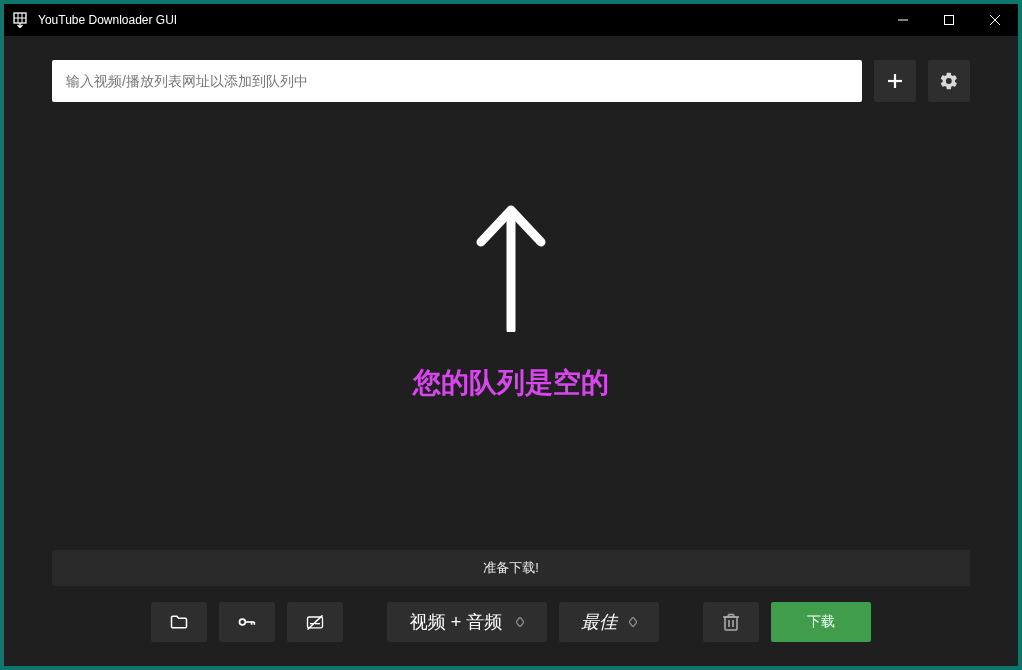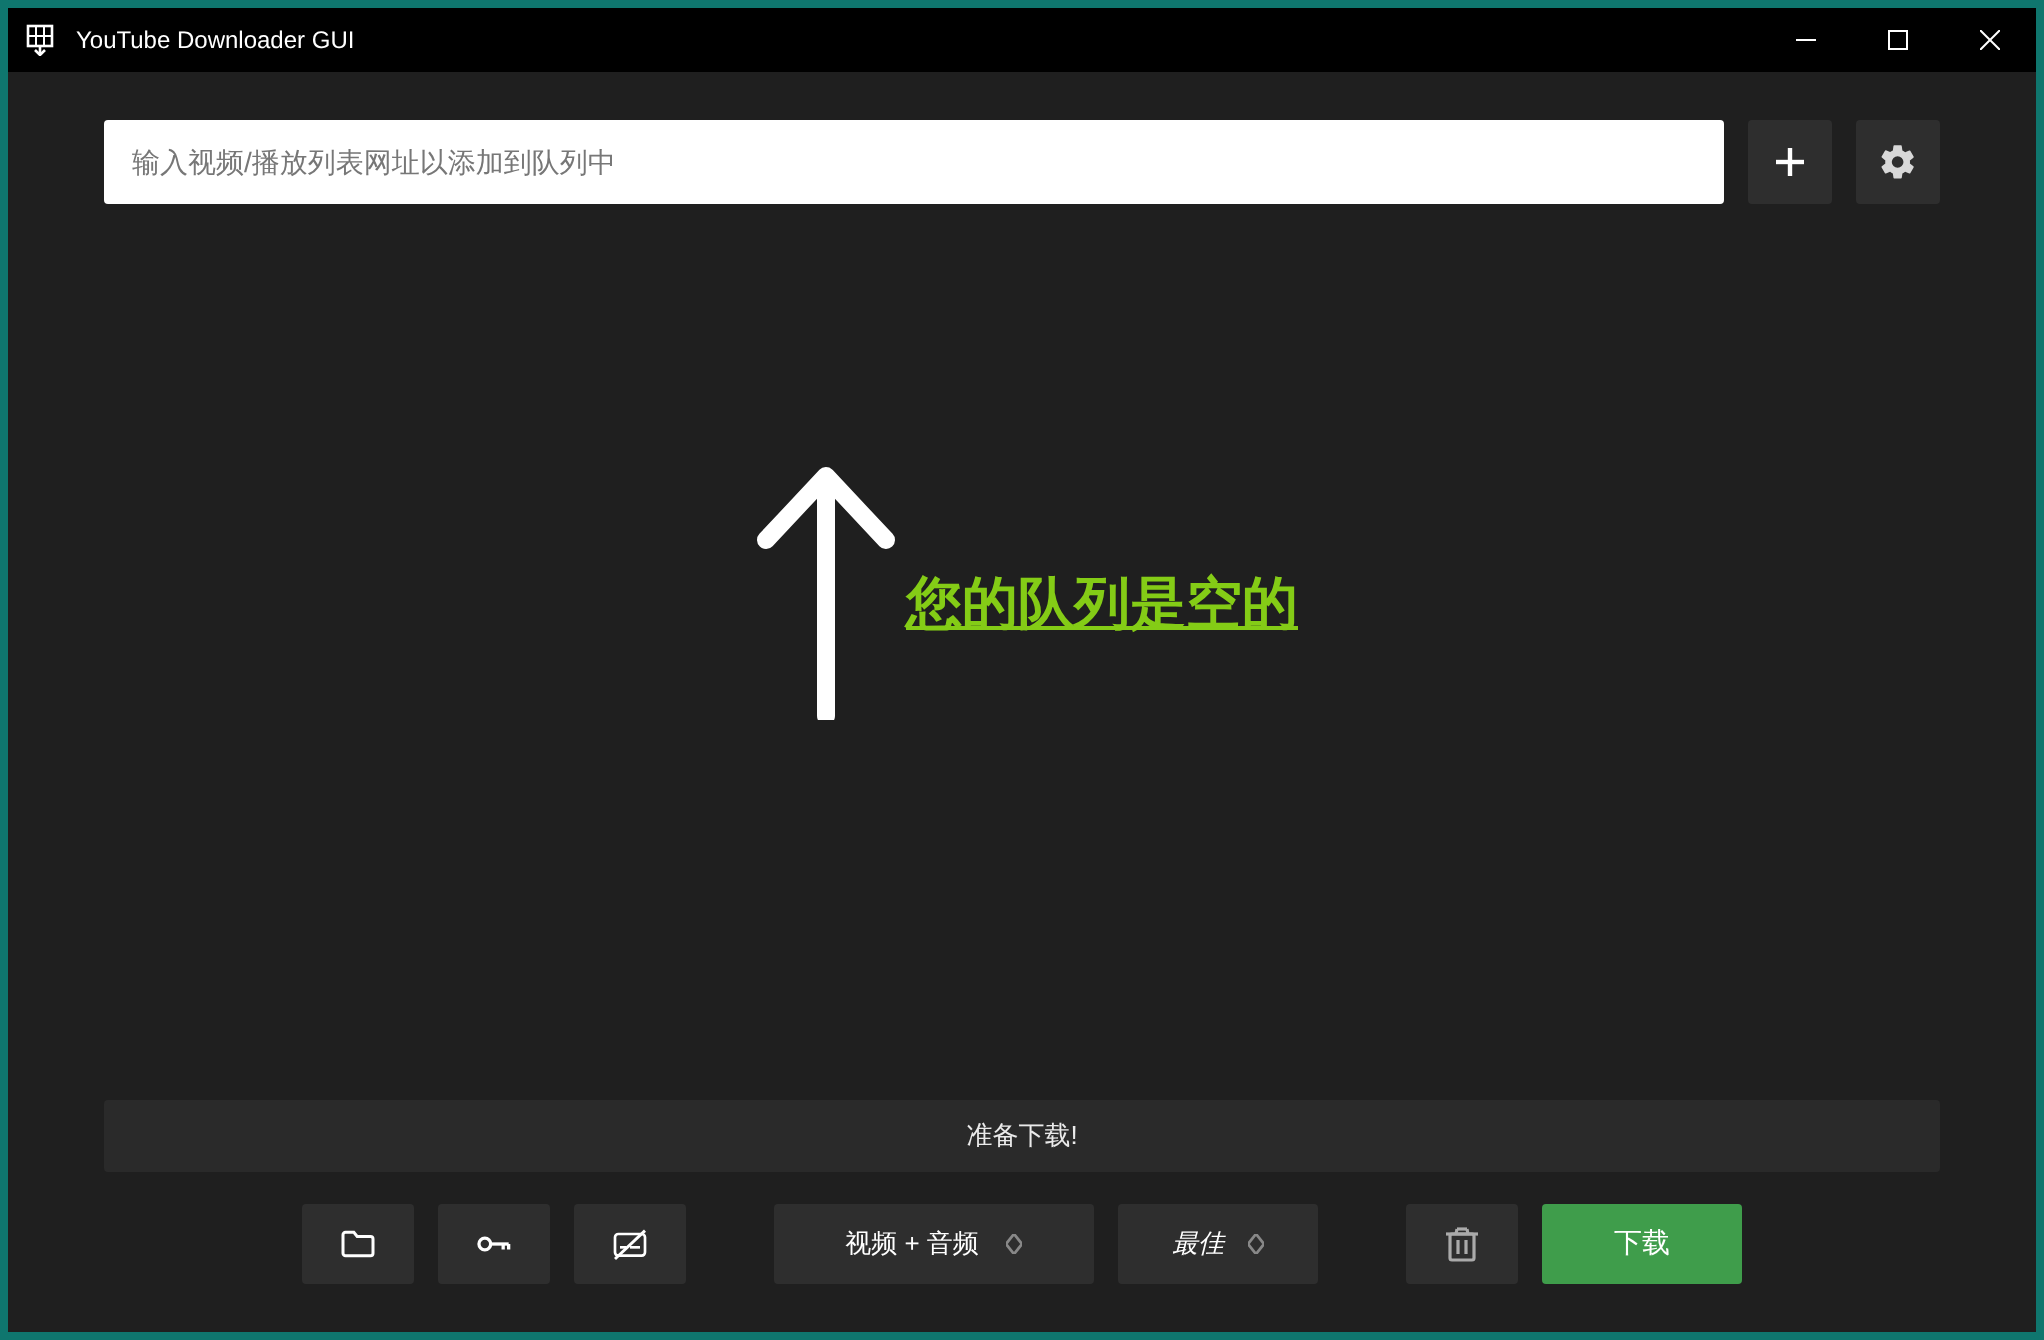--- a/index.html
+++ b/index.html
@@ -12,29 +12,29 @@
   .titlebar .spacer { flex: 1; }
   .win-btn { width: 46px; height: 32px; display: flex; align-items: center; justify-content: center; color: #fff; }
   .win-btn svg { display: block; }
   
   .toprow { display: flex; align-items: stretch; padding: 24px 48px 0 48px; gap: 12px; }
   .url-input { flex: 1; height: 42px; background: #fff; border: none; border-radius: 2px; padding: 0 14px; font-size: 14px; color: #6d28d9; outline: none; }
   .url-input::placeholder { color: #777; }
   .sq-btn { width: 42px; height: 42px; background: #2e2e2e; display: flex; align-items: center; justify-content: center; border-radius: 2px; cursor: pointer; }
   .sq-btn.dark { background: #2e2e2e; }
   
-  .center { flex: 1; display: flex; flex-direction: row; align-items: center; justify-content: center; color: #84cc16; margin-top: -30px; text-decoration: underline; }
+  .center { flex: 1; display: flex; flex-direction: column; align-items: center; justify-content: center; color: #d946ef; margin-top: -30px; }
   .arrow-wrap { margin-bottom: 28px; }
   .empty-title { font-size: 28px; font-weight: 700; margin-bottom: 18px; }
   .empty-sub { font-size: 13px; font-weight: 600; }
   
   .bottom { padding: 0 48px 24px 48px; }
   .status-bar { height: 36px; background: #2a2a2a; border-radius: 2px; display: flex; align-items: center; justify-content: center; color: #eaeaea; font-size: 13px; margin-bottom: 16px; }
   .controls { display: flex; gap: 12px; align-items: stretch; justify-content: center; }
-  .ctrl-btn { height: 40px; background: #2e2e2e; border-radius: 2px; display: flex; align-items: center; justify-content: center; color: #fff; font-size: 13px; cursor: pointer; }
+  .ctrl-btn { height: 40px; background: #2e2e2e; border-radius: 2px; display: flex; align-items: center; justify-content: center; color: #fff; font-size: 18px; cursor: pointer; }
   .ctrl-btn.icon-only { width: 56px; }
   .ctrl-btn.wide1 { width: 160px; gap: 8px; padding: 0 10px; }
   .ctrl-btn.wide2 { width: 100px; gap: 6px; padding: 0 10px; font-style: italic; }
   .spacer-flex { width: 20px; }
   .download-btn { height: 40px; width: 100px; background: #3f9d4b; color: #fff; border-radius: 2px; display: flex; align-items: center; justify-content: center; font-size: 14px; cursor: pointer; }
   .sel-arrows { display: flex; flex-direction: column; gap: 0px; margin-left: 6px; }
   .sel-arrows svg { display: block; }
 </style>
 </head>
 <body>

